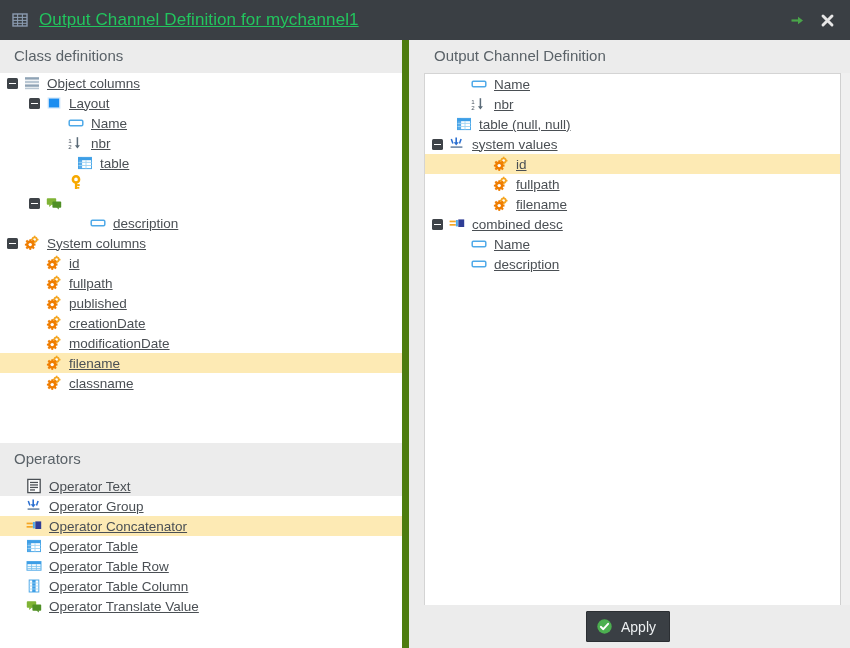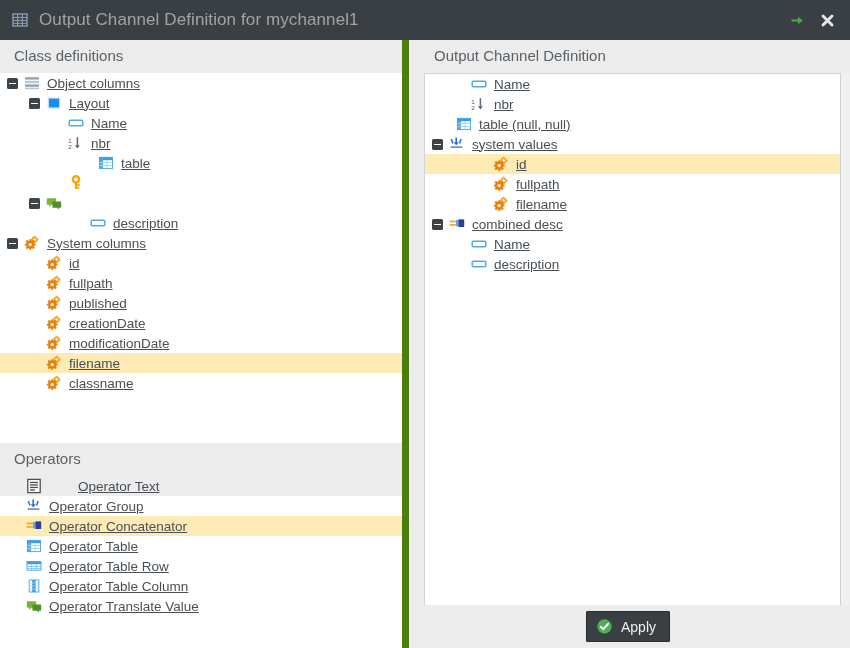--- a/index.html
+++ b/index.html
@@ -24,25 +24,26 @@
     display: flex; align-items: center;
     box-sizing: border-box;
     padding: 0 10px 0 12px;
   }
   .title-icon {
     width: 16px; height: 16px;
     margin-right: 11px;
     flex: 0 0 auto;
   }
   .title-text {
-    color: #a3a3a3;
+    color: #22c55e;
     font-size: 17px;
     letter-spacing: 0.1px;
     white-space: nowrap;
     flex: 1 1 auto;
+    text-decoration: underline;
   }
   .title-actions { display: flex; align-items: center; gap: 13px; margin-right: 4px; }
   .tb-btn { width: 17px; height: 17px; display: block; cursor: pointer; }
 
   
   .body {
     position: absolute; left: 0; top: 40px;
     width: 850px; height: 608px;
     background: #ececec;
   }
@@ -89,21 +90,21 @@
     display: flex;
     align-items: center;
     font-size: 13.5px;
     color: #4a4f54;
     white-space: nowrap;
     box-sizing: border-box;
     position: relative;
     text-decoration: underline;
   }
   .row.sel { background: #fdeab4; }
-  .row.alt { background: #ececec; gap: 29px; }
+  .row.alt { background: #ececec; }
   .toggle {
     width: 11px; height: 11px;
     flex: 0 0 auto;
     position: relative;
     cursor: pointer;
   }
   .toggle .box {
     width: 11px; height: 11px;
     background: #3e4348;
     border-radius: 1.5px;
@@ -234,21 +235,21 @@
             <span class="toggle"></span>
             <span style="width:6px;flex:0 0 auto"></span>
             <span class="ico"><svg width="16" height="16" viewBox="0 0 16 16">
                 <text x="0.3" y="7.6" font-size="6.2" fill="#4a5560" font-family="Liberation Sans, sans-serif">1</text>
                 <text x="0.3" y="14.2" font-size="6.2" fill="#4a5560" font-family="Liberation Sans, sans-serif">2</text>
                 <path d="M9.4 2.2 V11.6" stroke="#5b6b78" stroke-width="1.5"></path>
                 <path d="M6.9 10.2 L9.4 13.4 L11.9 10.2 Z" fill="#5b6b78"></path>
               </svg></span>
             <span class="lbl">nbr</span>
           </div>
-          <div class="row" style="padding-left:81px">
+          <div class="row" style="padding-left:60px">
             <span class="toggle"></span>
             <span style="width:6px;flex:0 0 auto"></span>
             <span class="ico"><svg width="16" height="16" viewBox="0 0 16 16">
                 <rect x="1.5" y="2.4" width="13" height="11.2" fill="#ffffff" stroke="#4fa9e8" stroke-width="1"></rect>
                 <rect x="1.5" y="2.4" width="13" height="2.8" fill="#3d9ee6"></rect>
                 <rect x="1.5" y="2.4" width="3.6" height="11.2" fill="#3d9ee6" opacity="0.85"></rect>
                 <line x1="1.5" y1="7.4" x2="14.5" y2="7.4" stroke="#9fd4f3" stroke-width="0.9"></line>
                 <line x1="1.5" y1="10.5" x2="14.5" y2="10.5" stroke="#9fd4f3" stroke-width="0.9"></line>
                 <line x1="9" y1="5.2" x2="9" y2="13.6" stroke="#9fd4f3" stroke-width="0.9"></line>
               </svg></span>

